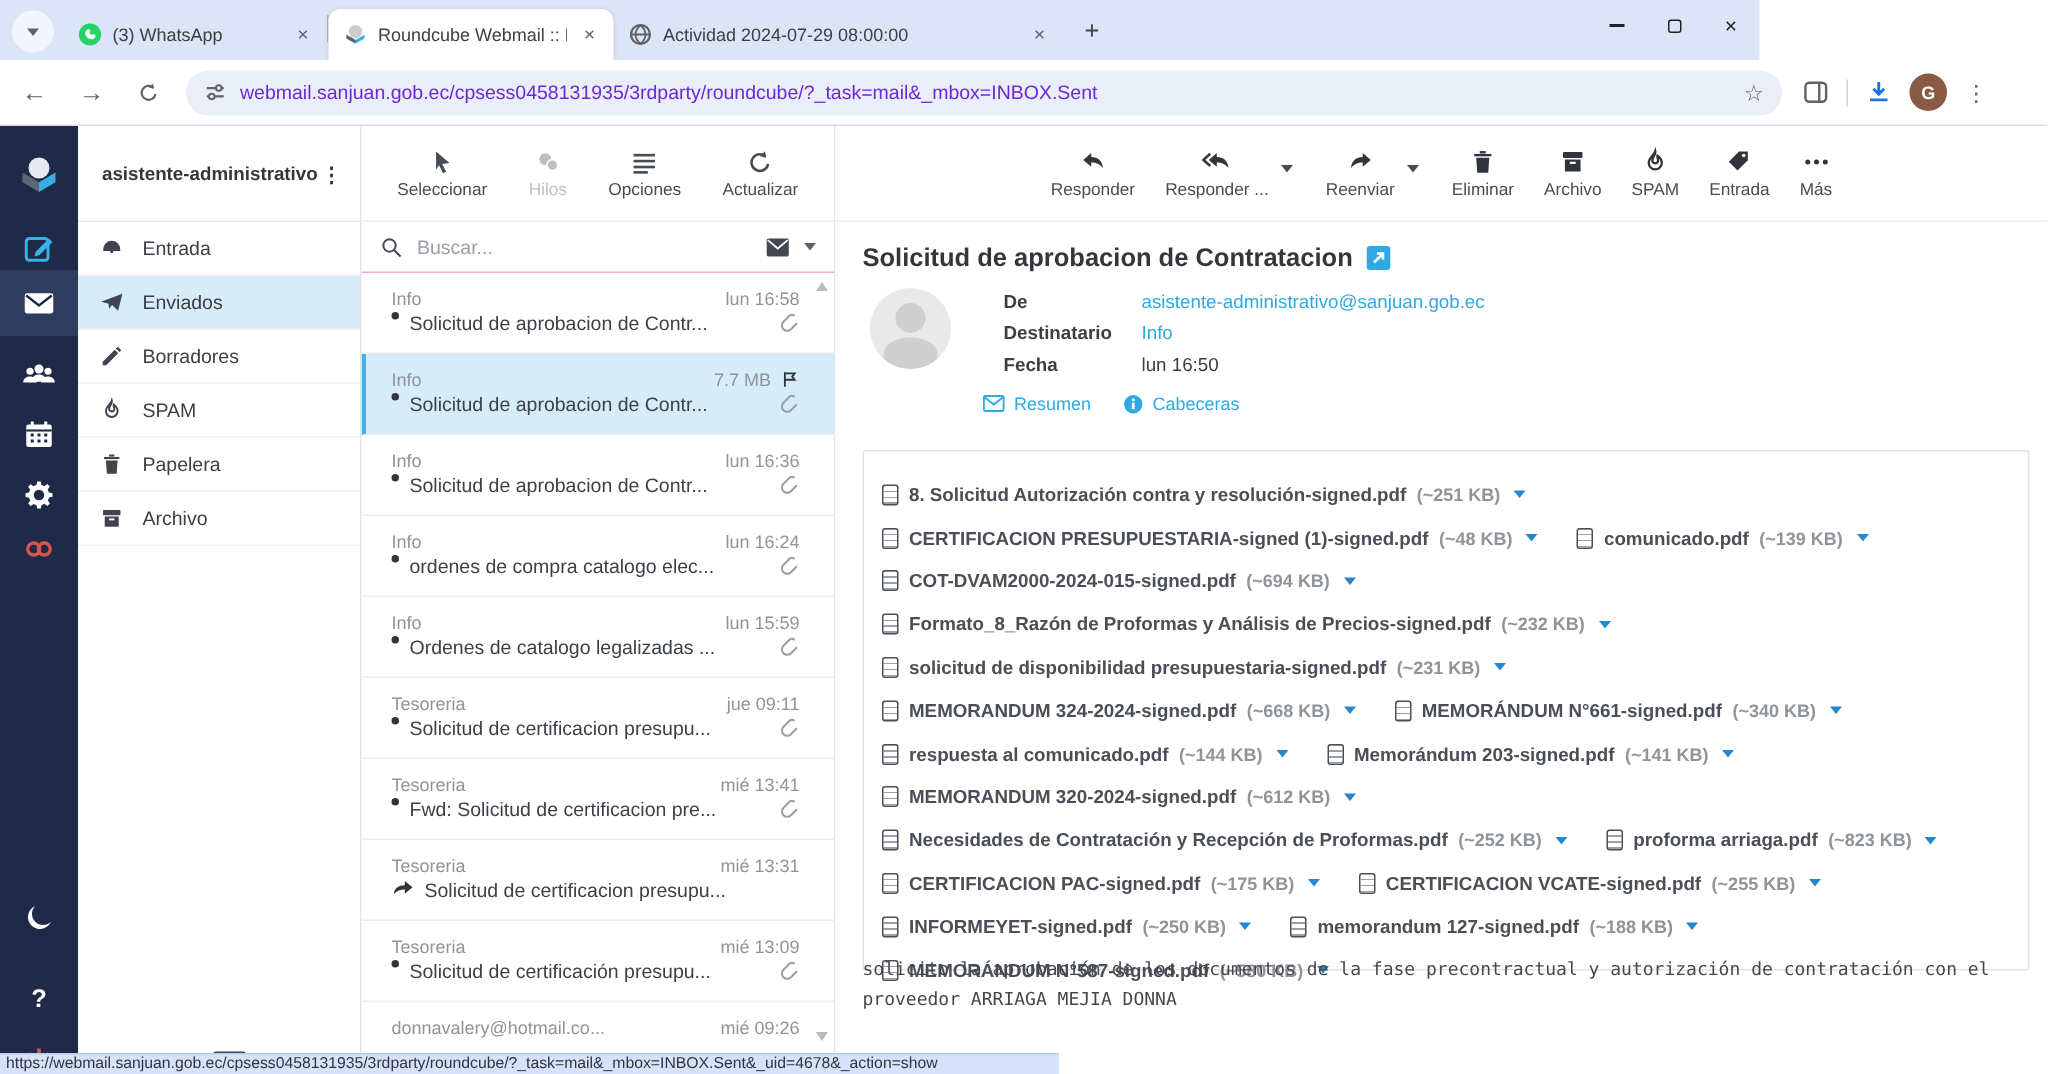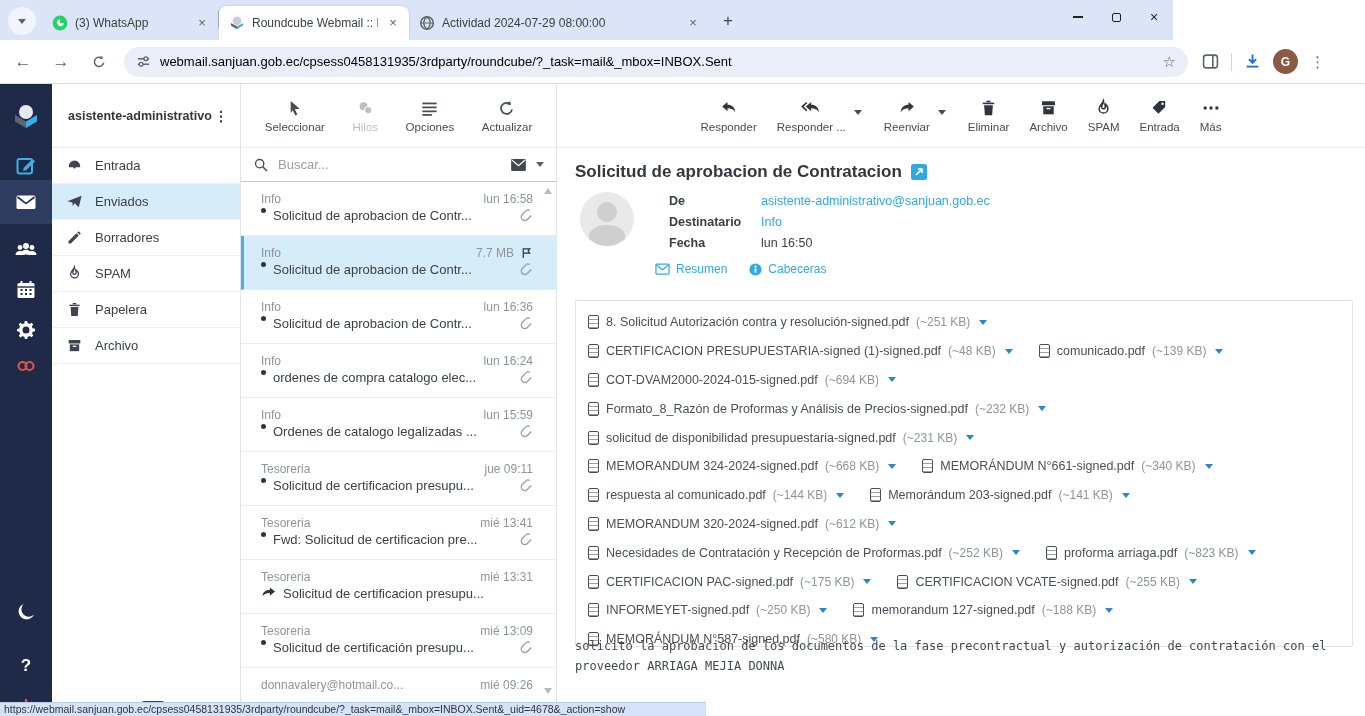--- a/index.html
+++ b/index.html
@@ -30,21 +30,21 @@
             color:#202124; font-size:14px; }
   .min-glyph { width:10px; height:1.5px; background:#202124; }
   .max-glyph { width:9px; height:9px; border:1.2px solid #202124; border-radius:2px; }
 
   .addressbar { position:absolute; left:0; top:40px; width:1365px; height:44px; background:#fff;
                 border-bottom:1px solid #d7dce5; display:flex; align-items:center; }
   .navbtn { width:30px; height:30px; display:flex; align-items:center; justify-content:center;
             color:#5f6368; font-size:17px; margin-left:8px; }
   .omnibox { height:30px; flex:0 0 1064px; margin-left:10px; background:#e9eef8; border-radius:15px;
              display:flex; align-items:center; padding:0 12px; }
-  .omni-url { flex:1; font-size:13px; color:#000000; white-space:nowrap; overflow:hidden; margin-left:9px; }
+  .omni-url { flex:1; font-size:13px; color:#6d28d9; white-space:nowrap; overflow:hidden; margin-left:9px; }
   .omni-star { color:#5f6368; font-size:15px; margin-left:8px; }
   .abar-right { display:flex; align-items:center; gap:12px; margin-left:14px; }
   .abar-sep { width:1px; height:18px; background:#d0d4dc; }
   .avatar-g { width:25px; height:25px; border-radius:50%; background:#8a5a44; color:#fff;
               font-size:12px; font-weight:bold; display:flex; align-items:center; justify-content:center; }
   .kebab { color:#5f6368; font-size:15px; letter-spacing:0; }
 
   
   .app { position:absolute; left:0; top:84px; width:1365px; height:632px; background:#fff; }
 
@@ -109,21 +109,21 @@
   .avatar-big .body { position:absolute; left:9px; top:33px; width:36px; height:22px; border-radius:50% 50% 0 0; background:#cfcfcf; }
   .fieldtable { position:absolute; left:112px; top:8px; }
   .frow { display:flex; height:21px; align-items:center; font-size:12.5px; }
   .flabel { width:92px; font-weight:bold; color:#3a3f45; }
   .fval-link { color:#2fa9e4; }
   .fval { color:#3a3f45; }
   .hdr-links { position:absolute; left:98px; top:80px; display:flex; gap:22px; align-items:center; }
   .hlink { display:flex; align-items:center; gap:6px; font-size:12px; color:#2fa9e4; }
   .attbox { position:absolute; left:18px; top:216px; width:778px; height:347px;
             border:1px solid #e3e3e3; border-radius:2px; padding:7px 12px; background:#fff; }
-  .attrow { height:28.8px; display:flex; align-items:center; gap:26px; }
+  .attrow { height:28.8px; display:flex; align-items:flex-end; gap:26px;font-weight:bold; }
   .att { display:flex; align-items:center; gap:7px; }
   .doc-icon { width:11px; height:14px; border:1.5px solid #4a4f57; border-radius:2px;
               background:repeating-linear-gradient(#fff 0 3px, #9aa0a6 3px 4px); flex:0 0 auto; }
   .att-name { font-size:12.5px; color:#4a4f57; white-space:nowrap; }
   .att-size { font-size:12px; color:#8f949a; white-space:nowrap; }
   .att-caret { width:0; height:0; border-left:4.5px solid transparent; border-right:4.5px solid transparent;
                border-top:5.5px solid #2787cd; margin-left:2px; }
   .mailbody { position:absolute; left:18px; top:552px; width:775px;
               font-family:"DejaVu Sans Mono", monospace; font-size:12px; line-height:20px; color:#44484d; }
 

